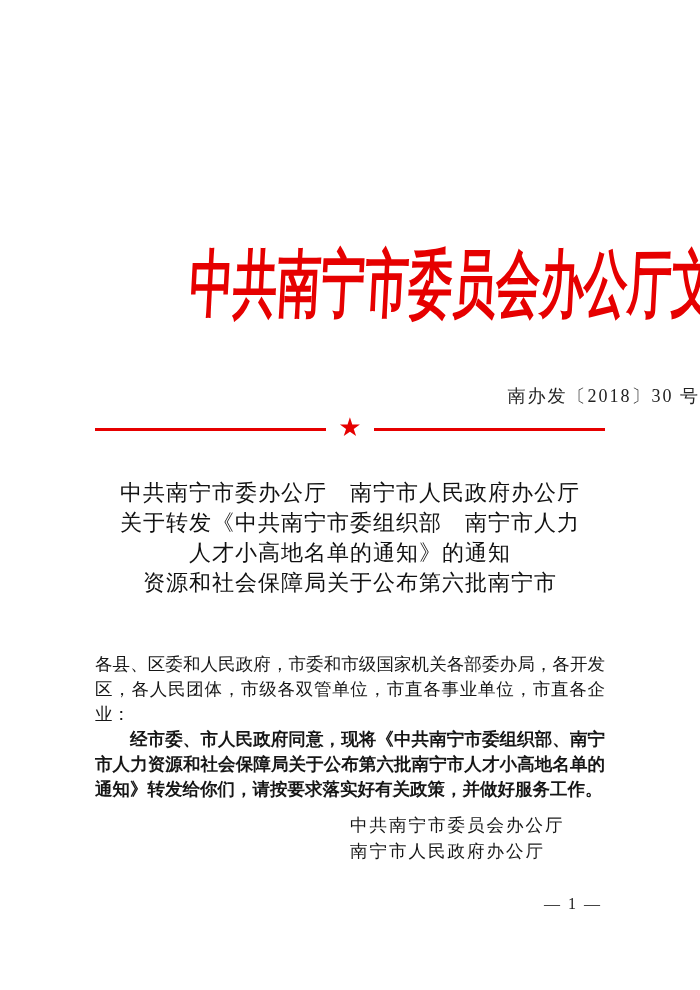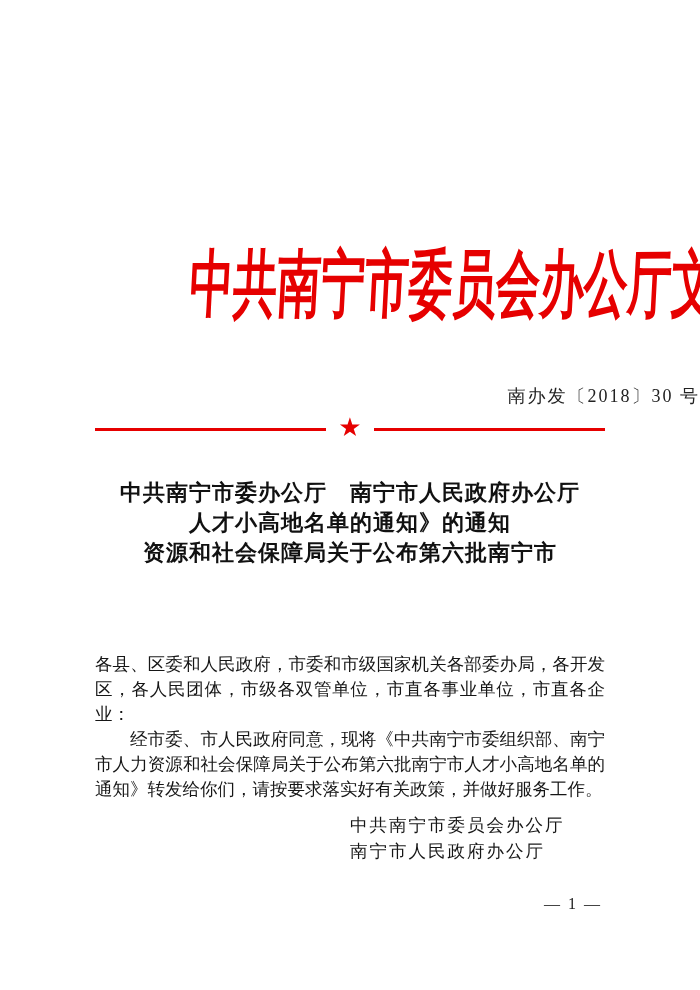--- a/index.html
+++ b/index.html
@@ -74,41 +74,41 @@
   }
 
   
   .doc-title {
     position: absolute;
     top: 478px;
     left: 50px;
     right: 50px;
     text-align: center;
     font-family: "Liberation Sans", "DejaVu Sans", sans-serif;
-    font-weight: bold;
+    font-weight: normal;
     font-size: 22px;
     line-height: 30px;
     letter-spacing: 1px;
     color: #111;
   }
 
   
   .body-text {
     position: absolute;
     top: 626px;
     left: 95px;
     width: 510px;
     font-size: 17.5px;
     line-height: 25px;
     text-align: justify;
     color: #161616;
     margin-top: 26px;
   }
   .body-text p { margin: 0; }
-  .body-text p.indent { text-indent: 2em; }
+  .body-text p.indent { text-indent: 2em; font-weight: bold; }
 
   
   .signature {
     position: absolute;
     top: 812px;
     right: 140px;
     width: 210px;
     text-align: left;
     font-size: 17.5px;
     line-height: 26px;
@@ -144,20 +144,21 @@
   <div class="doc-number">南办发〔2018〕30 号</div>
 
   <div class="rule">
     <div class="seg"></div>
     <div class="star">★</div>
     <div class="seg"></div>
   </div>
 
   <div class="doc-title">
     <div>中共南宁市委办公厅　南宁市人民政府办公厅</div>
+    <div>关于转发《中共南宁市委组织部　南宁市人力</div>
     <div>人才小高地名单的通知》的通知</div>
     <div>资源和社会保障局关于公布第六批南宁市</div>
   </div>
 
   <div class="body-text">
     <p>各县、区委和人民政府，市委和市级国家机关各部委办局，各开发区，各人民团体，市级各双管单位，市直各事业单位，市直各企业：</p>
     <p class="indent">经市委、市人民政府同意，现将《中共南宁市委组织部、南宁市人力资源和社会保障局关于公布第六批南宁市人才小高地名单的通知》转发给你们，请按要求落实好有关政策，并做好服务工作。</p>
   </div>
 
   <div class="signature">

